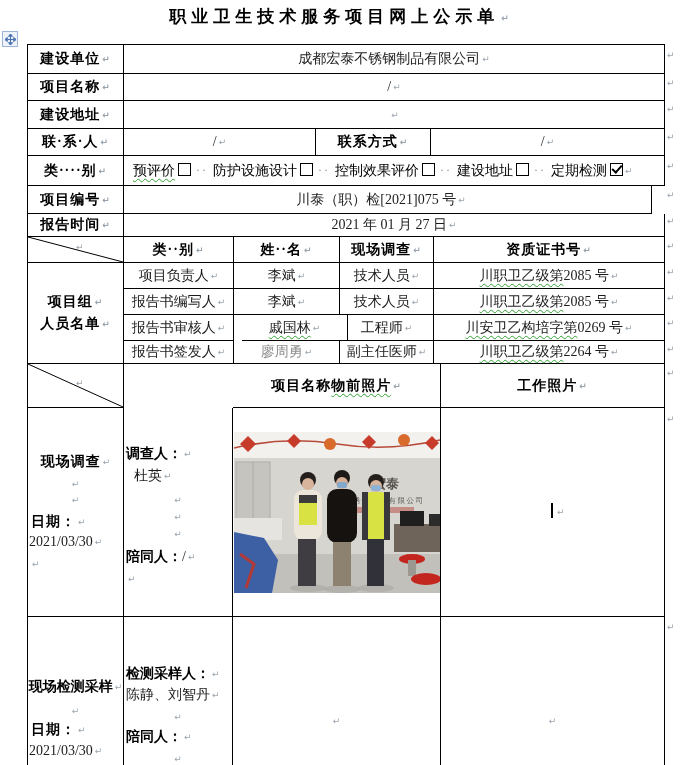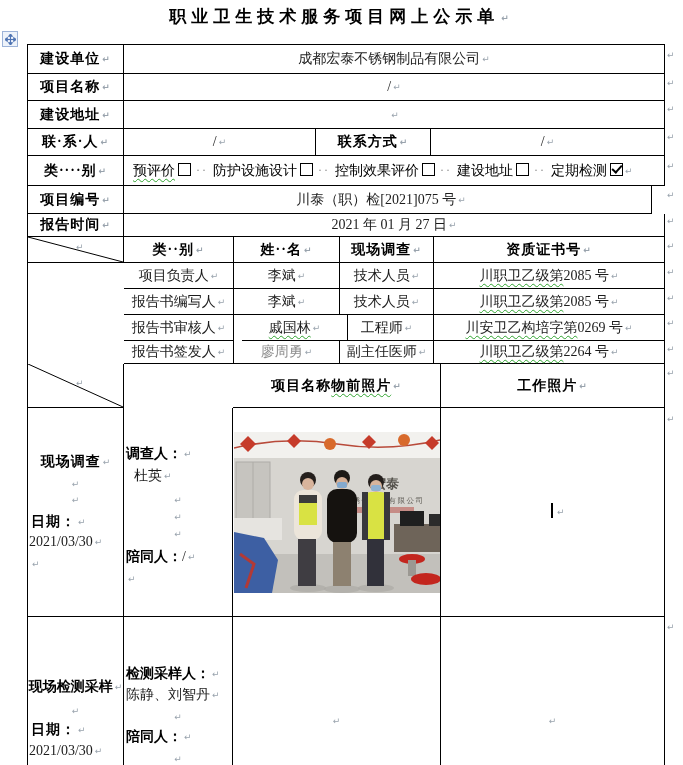--- a/index.html
+++ b/index.html
@@ -149,20 +149,24 @@
     </div>
   <div class="cell lbl" style="left:312px;top:192px;width:94px;height:26px">
       <span>现场调查</span>
       <span class="pw">↵</span>
     </div>
   <div class="cell lbl" style="left:406px;top:192px;width:231px;height:26px">
       <span>资质证书号</span>
       <span class="pw">↵</span>
     </div>
 
+  <div class="cell lbl" style="left:0;top:218px;width:96px;height:101px;flex-direction:column;line-height:22px">
+    <span><span>项目组</span><span class="pw">↵</span></span>
+    <span><span>人员名单</span><span class="pw">↵</span></span>
+  </div>
 
   <div class="cell val" style="left:96px;top:218px;width:110px;height:26px">
       <span>项目负责人</span>
       <span class="pw">↵</span>
     </div>
   <div class="cell val" style="left:206px;top:218px;width:106px;height:26px">
       <span>李斌</span>
       <span class="pw">↵</span>
     </div>
   <div class="cell val" style="left:312px;top:218px;width:94px;height:26px">

